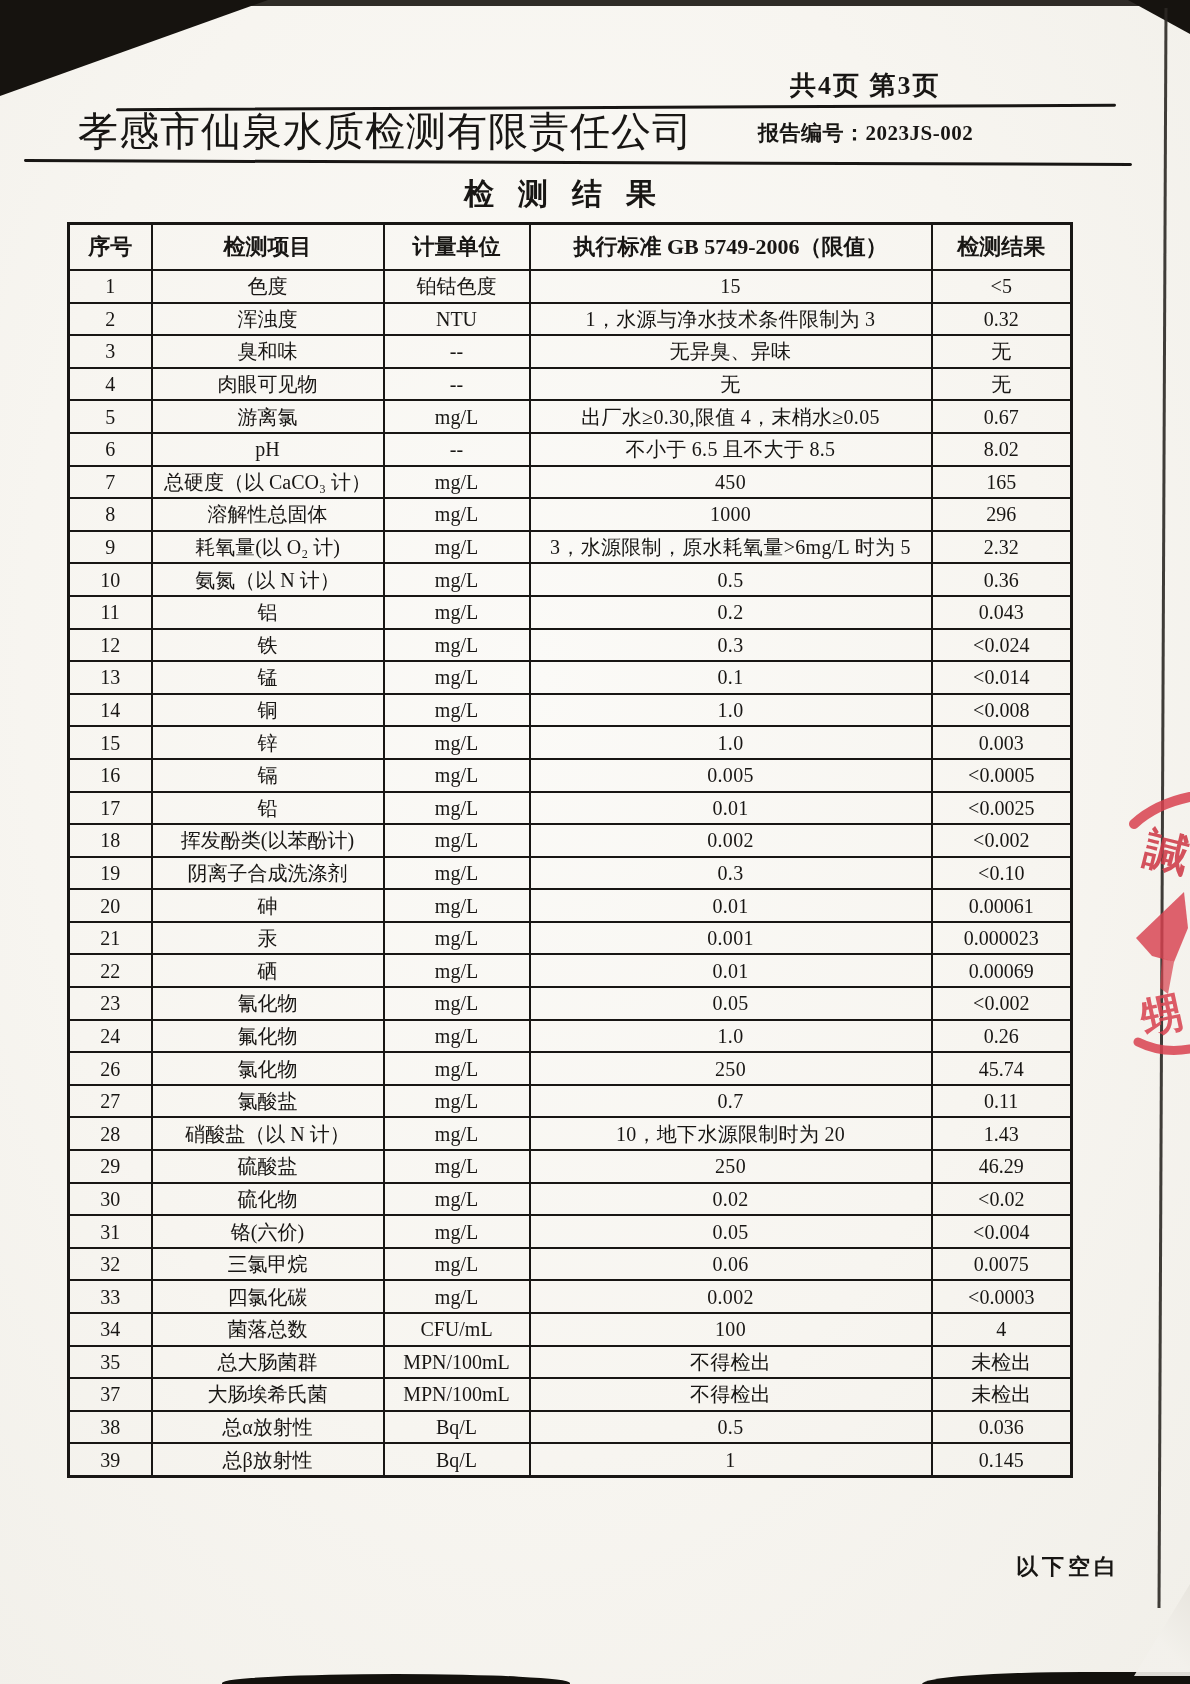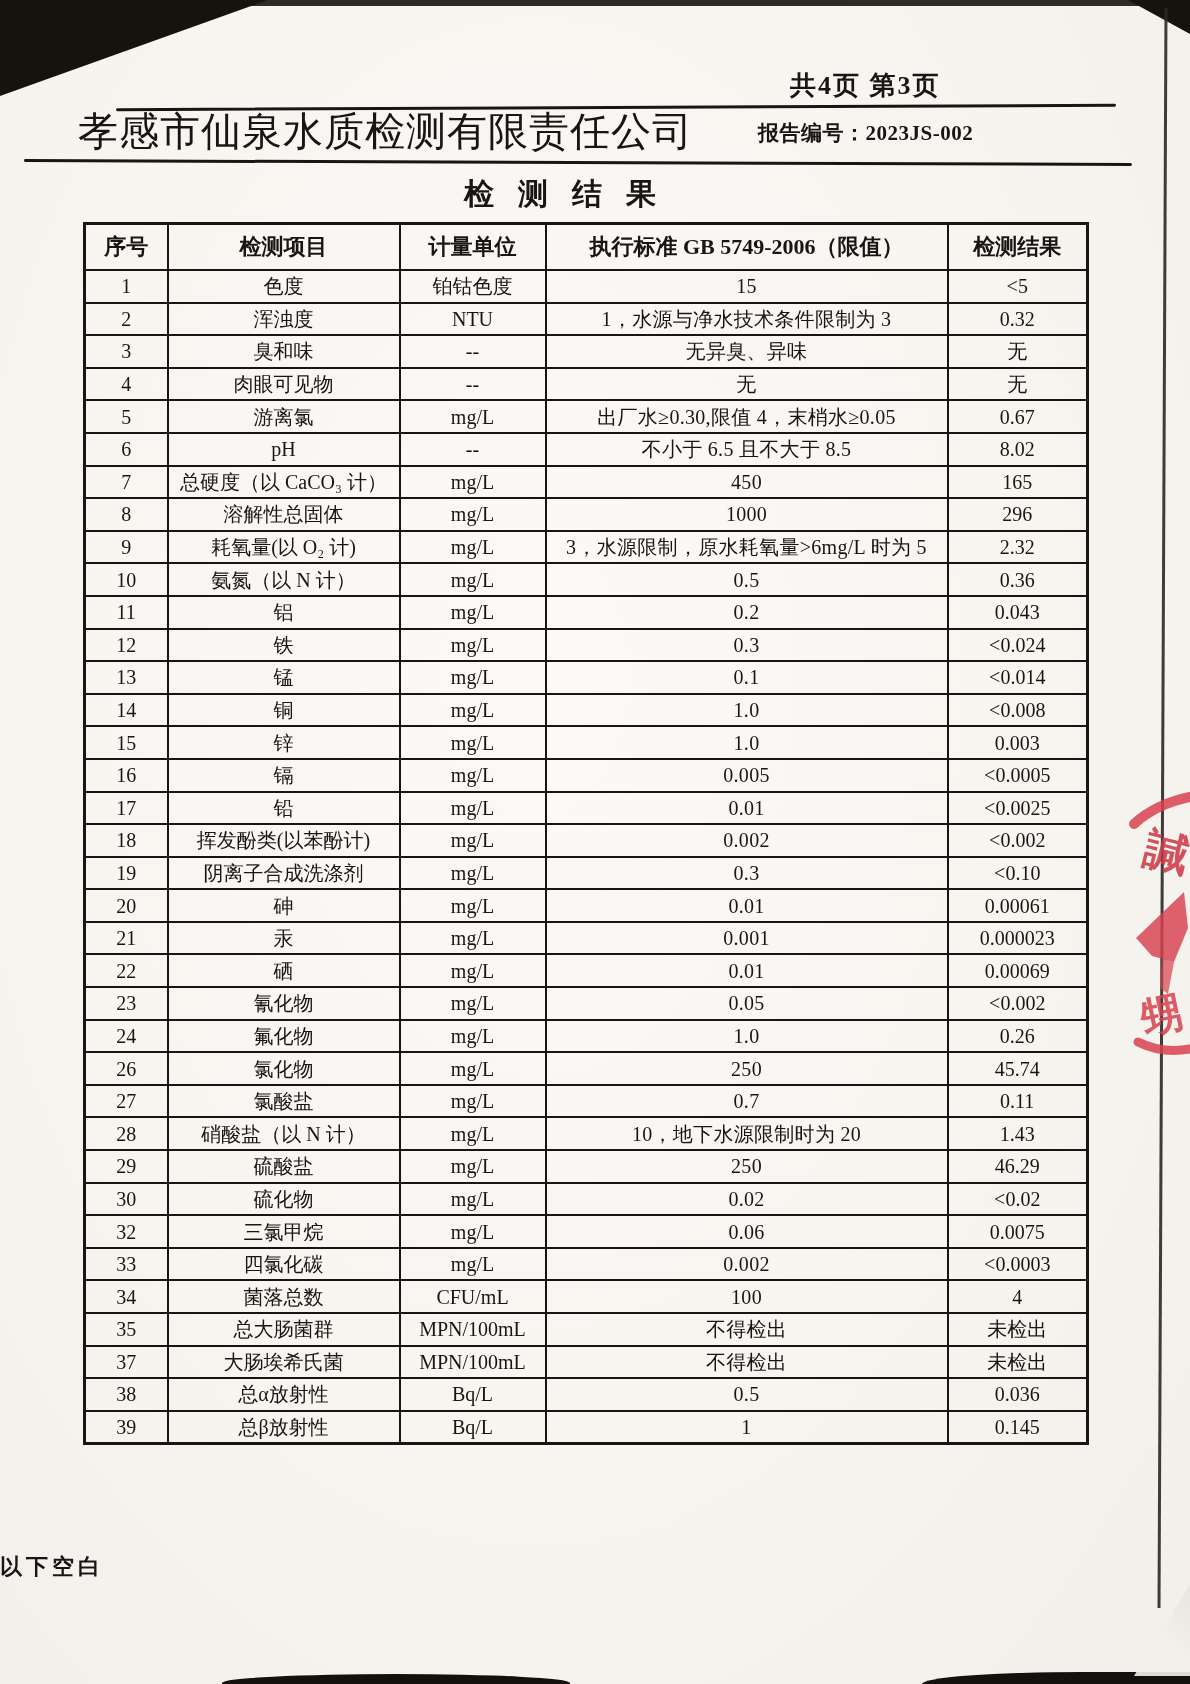--- a/index.html
+++ b/index.html
@@ -39,27 +39,27 @@
     font-size:40px;font-weight:normal;letter-spacing:1px;}
   .report-no{position:absolute;left:733px;top:119px;font-size:21px;font-weight:bold;letter-spacing:.5px;margin-left:25px;}
   .page-title{position:absolute;left:0;top:174px;width:1120px;text-align:center;
     font-size:30px;font-weight:bold;letter-spacing:24px;text-indent:24px;}
   
   table{position:absolute;left:67px;top:222px;width:1003px;
     border-collapse:collapse;table-layout:fixed;
     font-size:20px;line-height:1.1;}
   th,td{border:2px solid #181614;text-align:center;vertical-align:middle;
     padding:0 3px;overflow:hidden;}
-  table{border:3px solid #181614;margin-left:16px;}
+  table{border:3px solid #181614;}
   thead th{height:44px;font-size:22px;font-weight:bold;}
   tbody td{height:30.6px;}
   td.seq{font-size:20px;}
   td.std{letter-spacing:.3px;}
   
-  .footer-note{position:absolute;left:0;top:1552px;width:1120px;text-align:left;
+  .footer-note{position:absolute;left:0;top:1552px;width:1120px;text-align:right;
     font-size:22px;letter-spacing:4px;font-weight:bold;}
   
   .seal{position:absolute;left:1122px;top:788px;width:68px;height:272px;}
 </style>
 </head>
 <body>
 
 <div id="paper">
 
   <div class="top-strip"></div>
@@ -321,20 +321,27 @@
     </tr>
 
     <tr>
       <td class="seq">30</td>
       <td class="itm">硫化物</td>
       <td class="unt">mg/L</td>
       <td class="std">0.02</td>
       <td class="res">&lt;0.02</td>
     </tr>
 
+    <tr>
+      <td class="seq">31</td>
+      <td class="itm">铬(六价)</td>
+      <td class="unt">mg/L</td>
+      <td class="std">0.05</td>
+      <td class="res">&lt;0.004</td>
+    </tr>
 
     <tr>
       <td class="seq">32</td>
       <td class="itm">三氯甲烷</td>
       <td class="unt">mg/L</td>
       <td class="std">0.06</td>
       <td class="res">0.0075</td>
     </tr>
 
     <tr>

